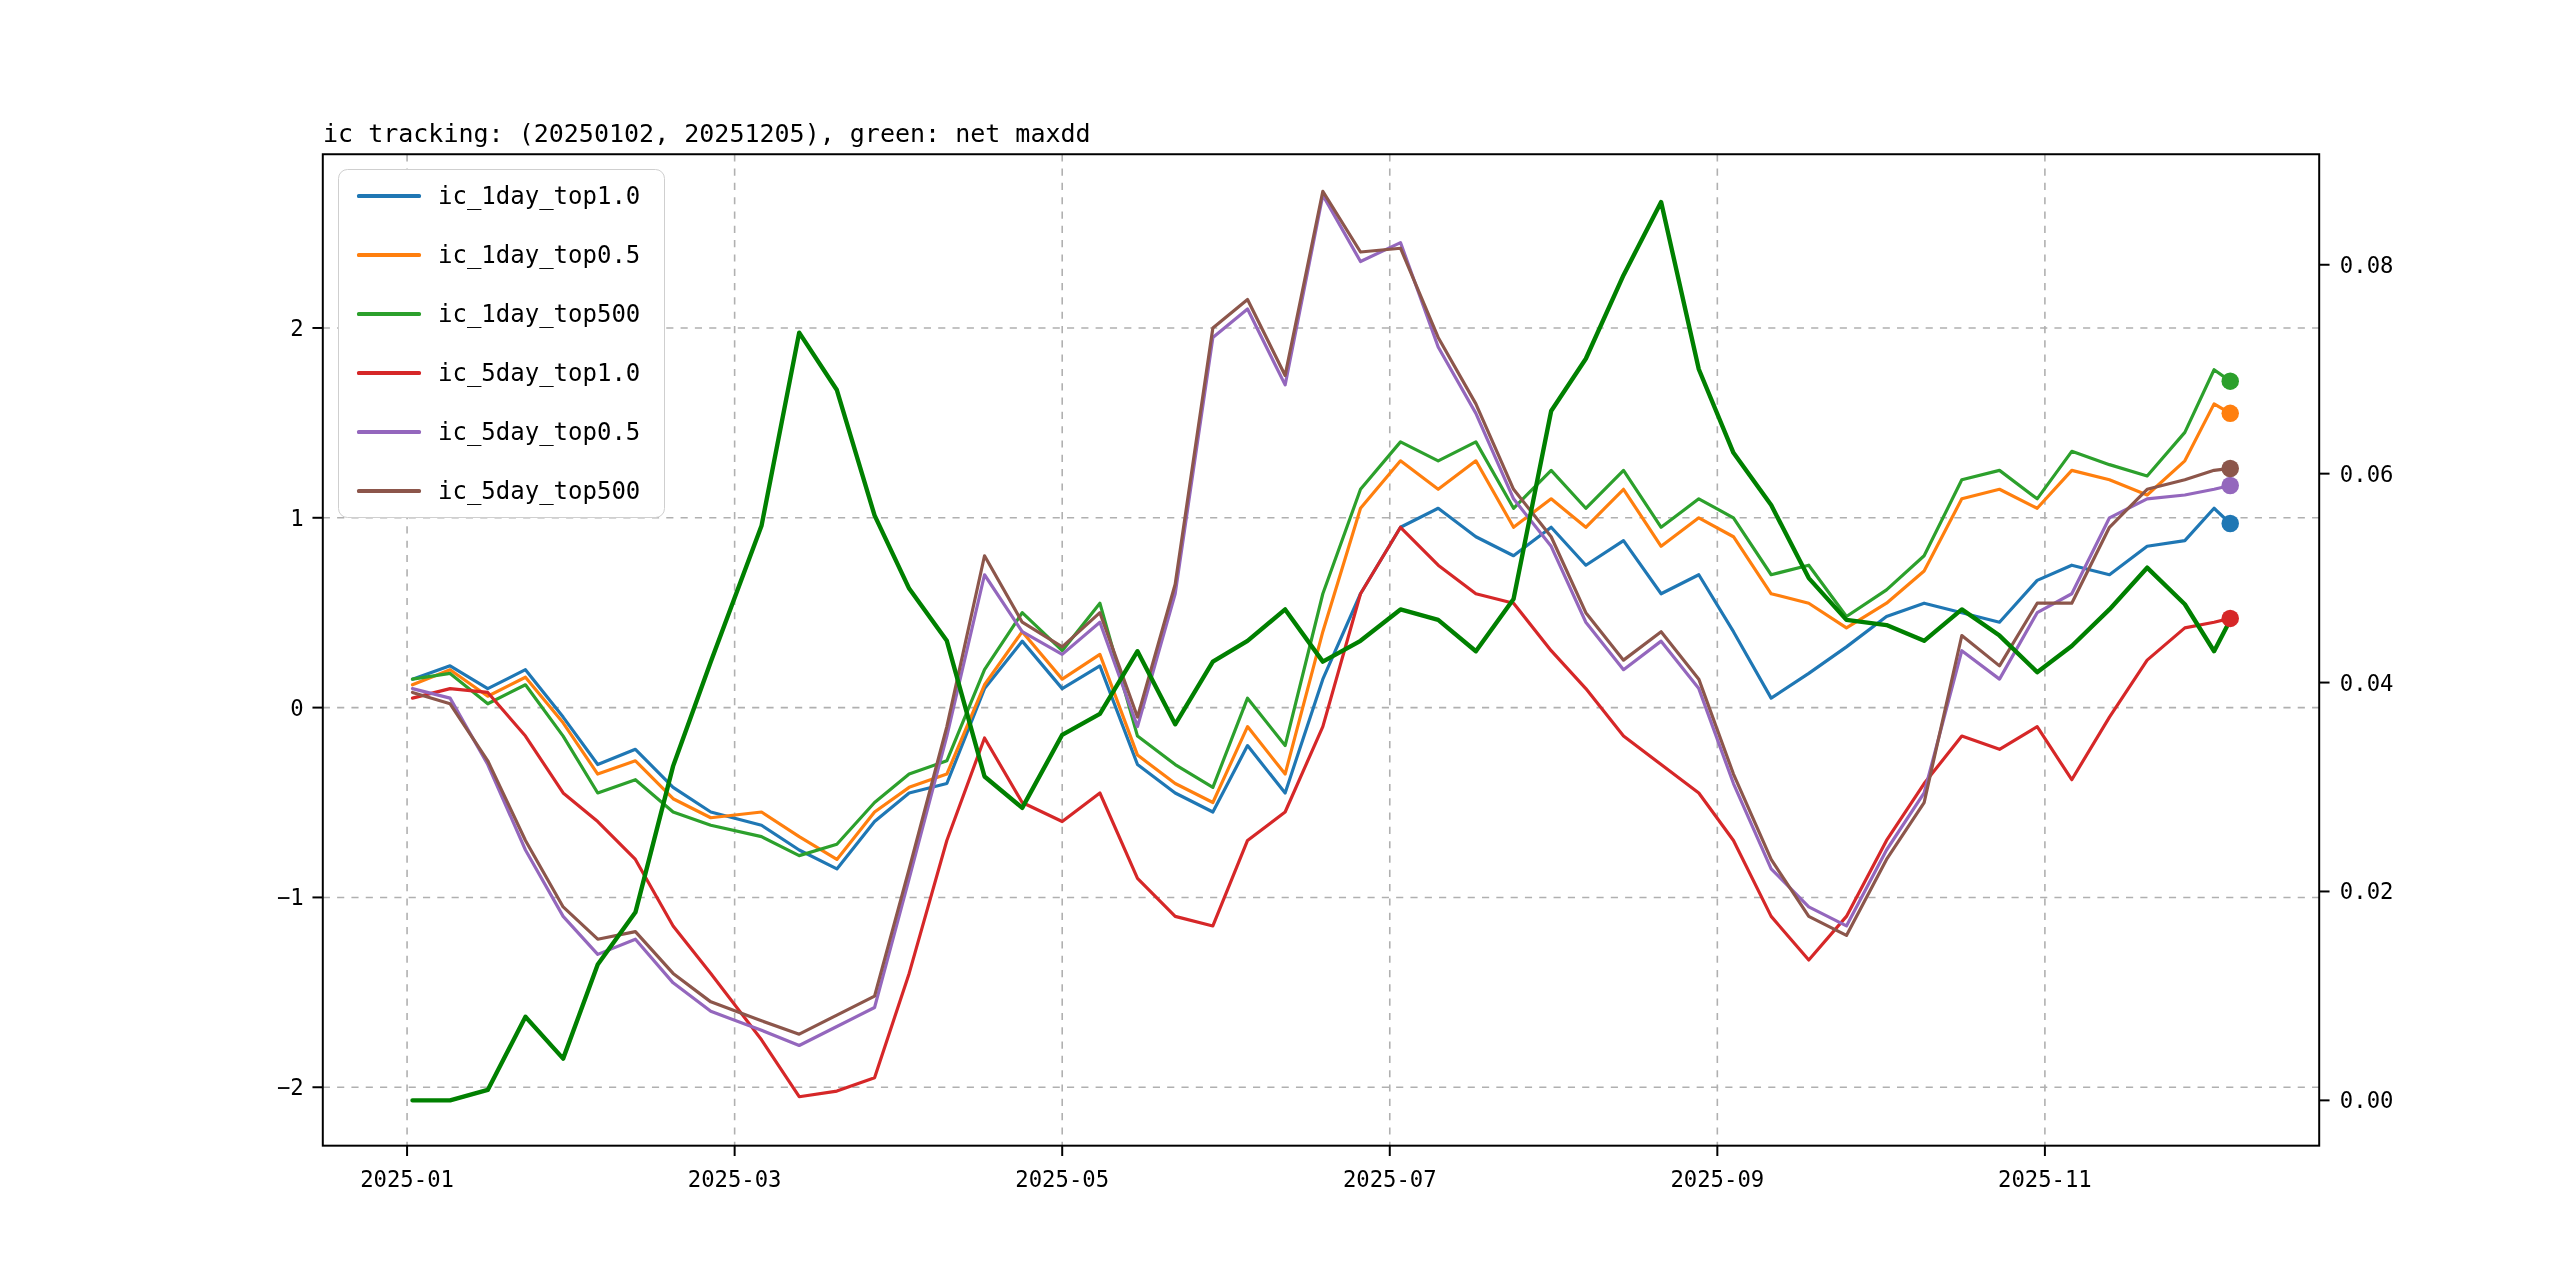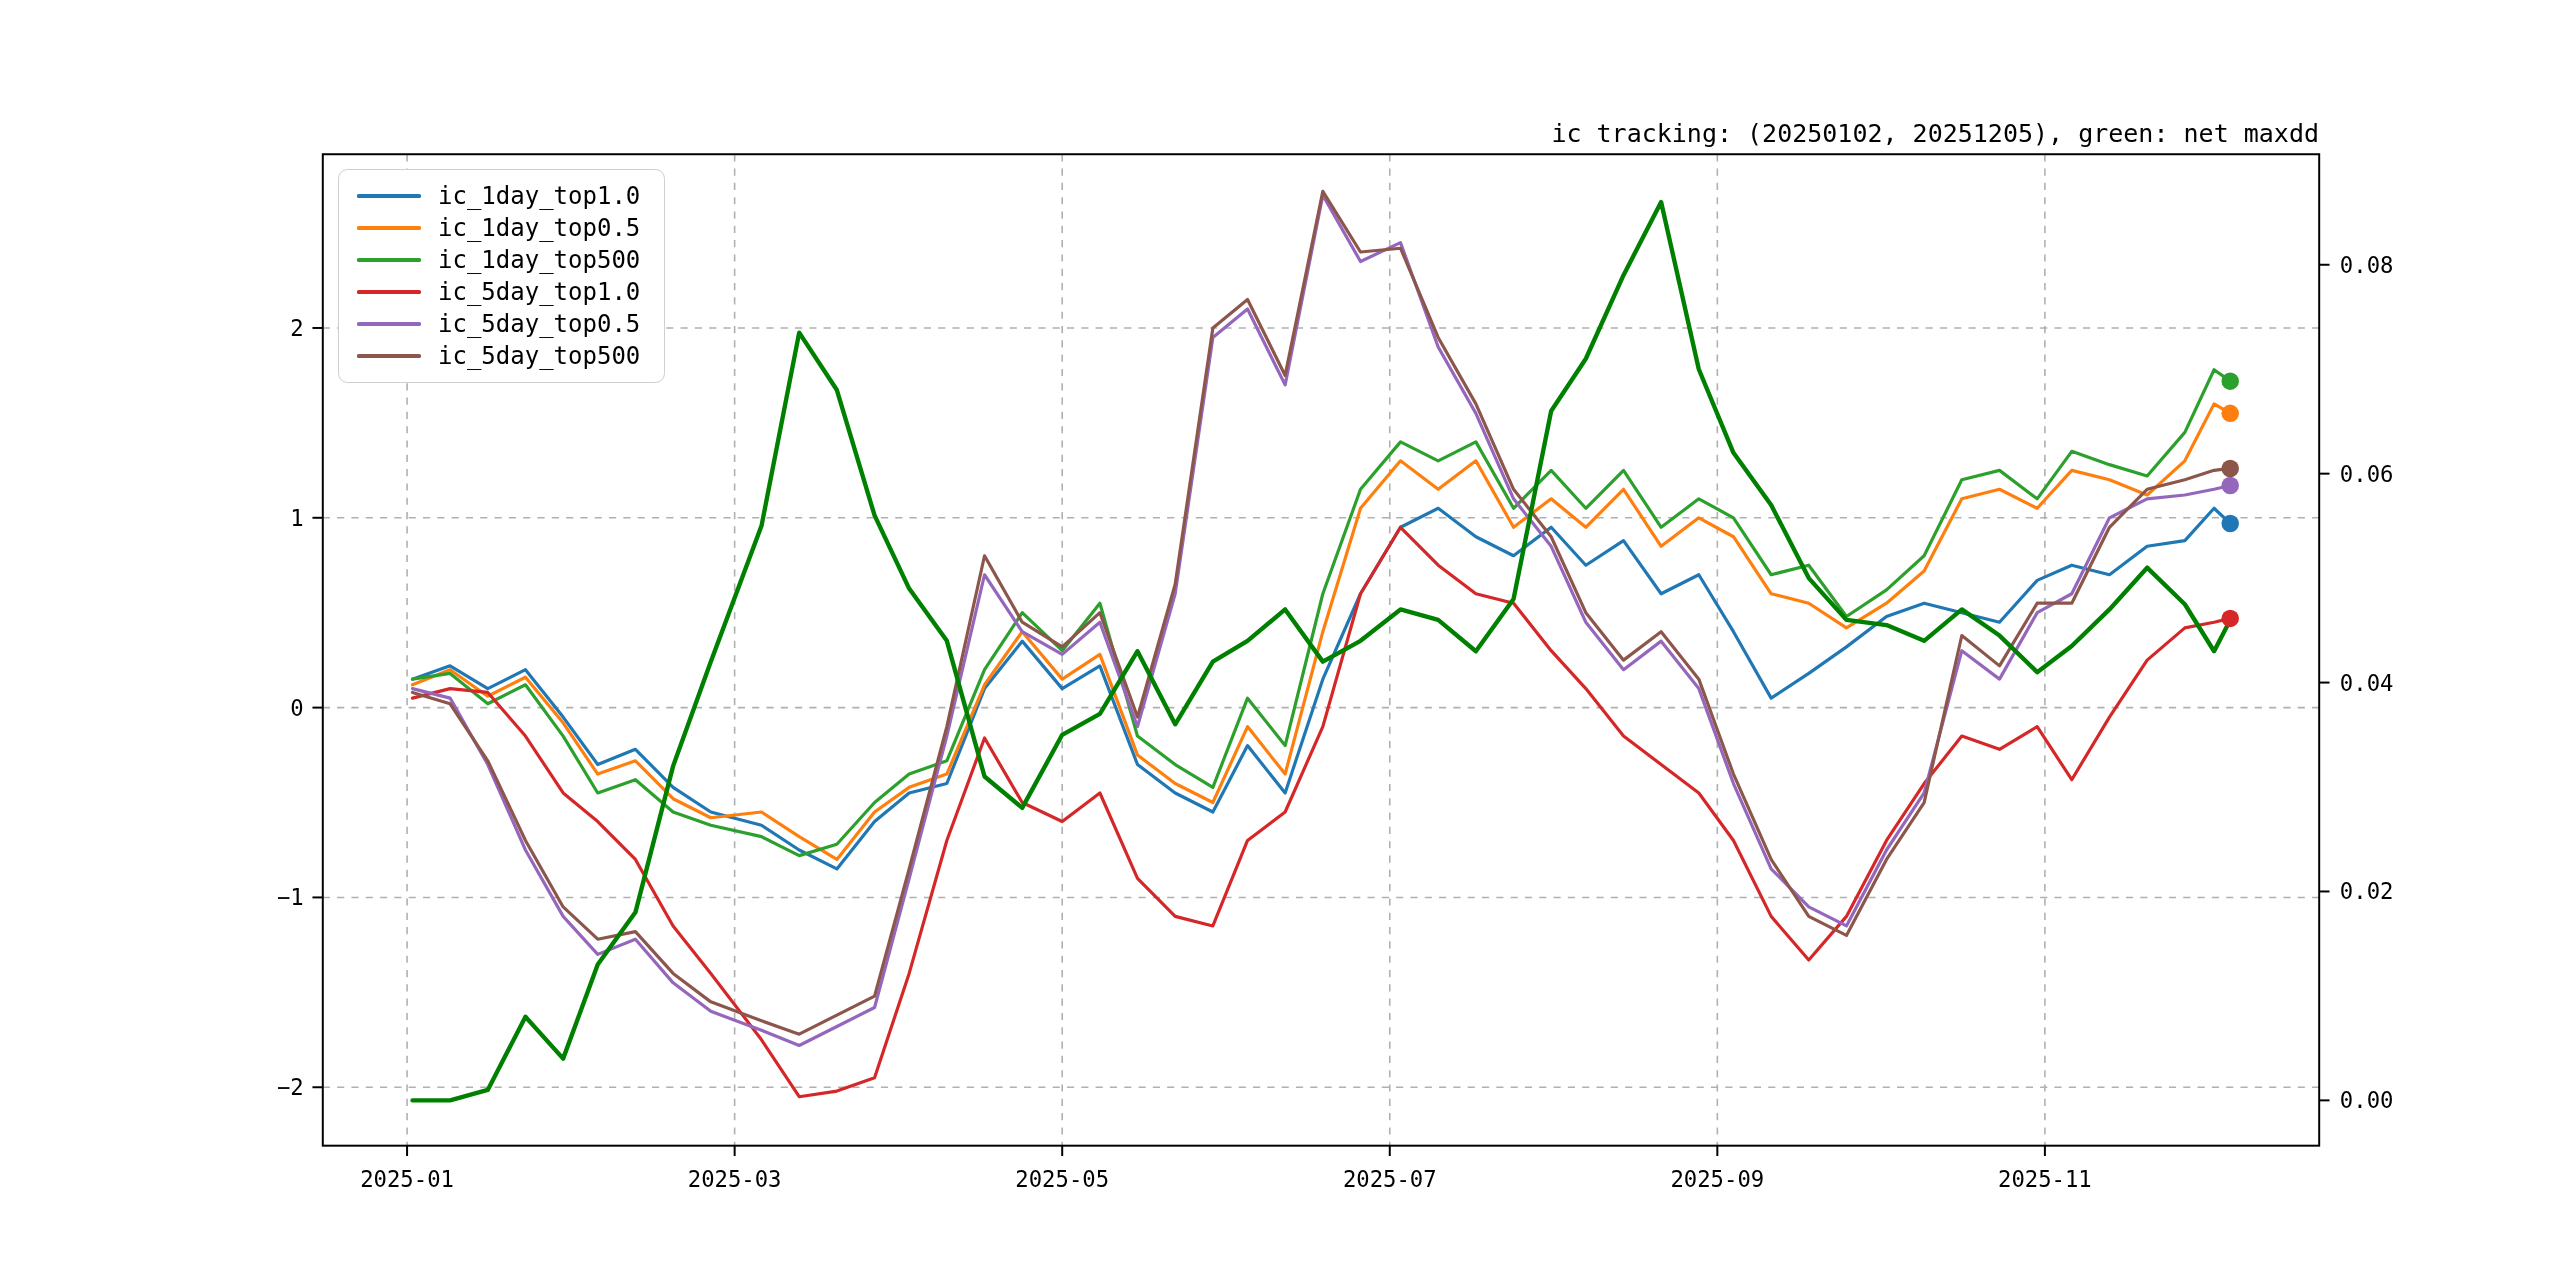--- a/index.html
+++ b/index.html
@@ -1,26 +1,26 @@
 <!DOCTYPE html>
 <html style="font-size:12.7px"><head>
 <meta charset="utf-8">
 <style>
   html,body{width:2576px;height:1288px;margin:0;padding:0;background:#ffffff;overflow:hidden;}
   body{font-family:"DejaVu Sans Mono", monospace;}
   .figure{position:relative;width:2576px;height:1288px;}
   #chart{position:absolute;left:0;top:0;}
   .chart-title{
     position:absolute;left:323px;top:119px;width:1996px;
-    text-align:right;font-size:25px;color:#000;white-space:pre;
+    text-align:left;font-size:25px;color:#000;white-space:pre;
   }
   .legend{
     position:absolute;left:338px;top:169px;
     background:#ffffff;border:1.6px solid #cfcfcf;border-radius:9.5px;
-    padding:12.7px 24px 12.7px 17.5px;display:flex;flex-direction:column;gap:5px;
+    padding:12.7px 24px 12.7px 17.5px;display:flex;flex-direction:column;gap:32px;
     z-index:5;
   }
   .legend-item{display:flex;align-items:center;gap:17.5px;height:27px;}
   .legend-swatch{width:64px;height:4px;border-radius:1.6px;flex:0 0 auto;}
   .legend-label{font-size:24px;color:#000;line-height:27px;white-space:pre;}
   text{font-family:"DejaVu Sans Mono", monospace;}
 </style>
 </head>
 <body>
 

